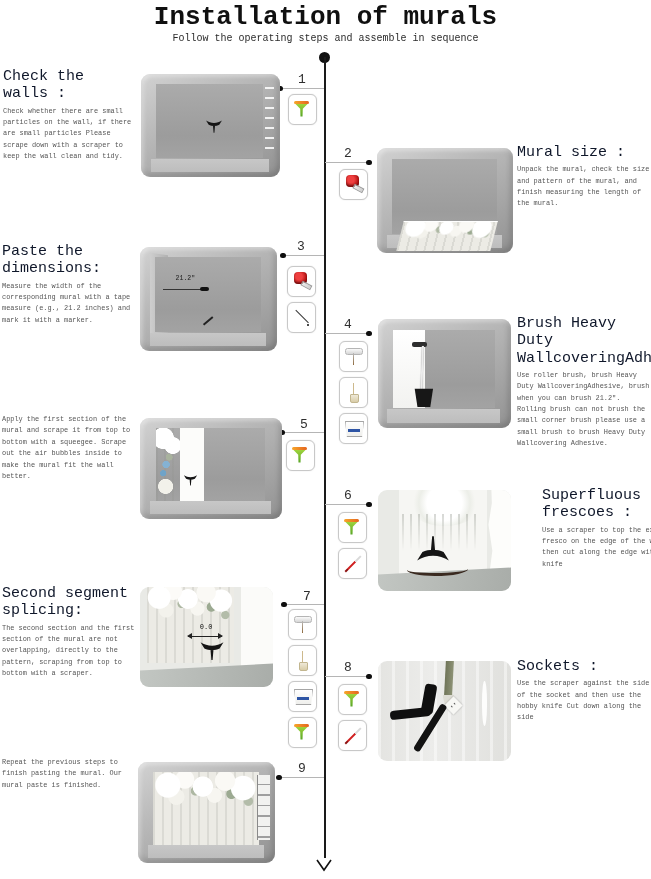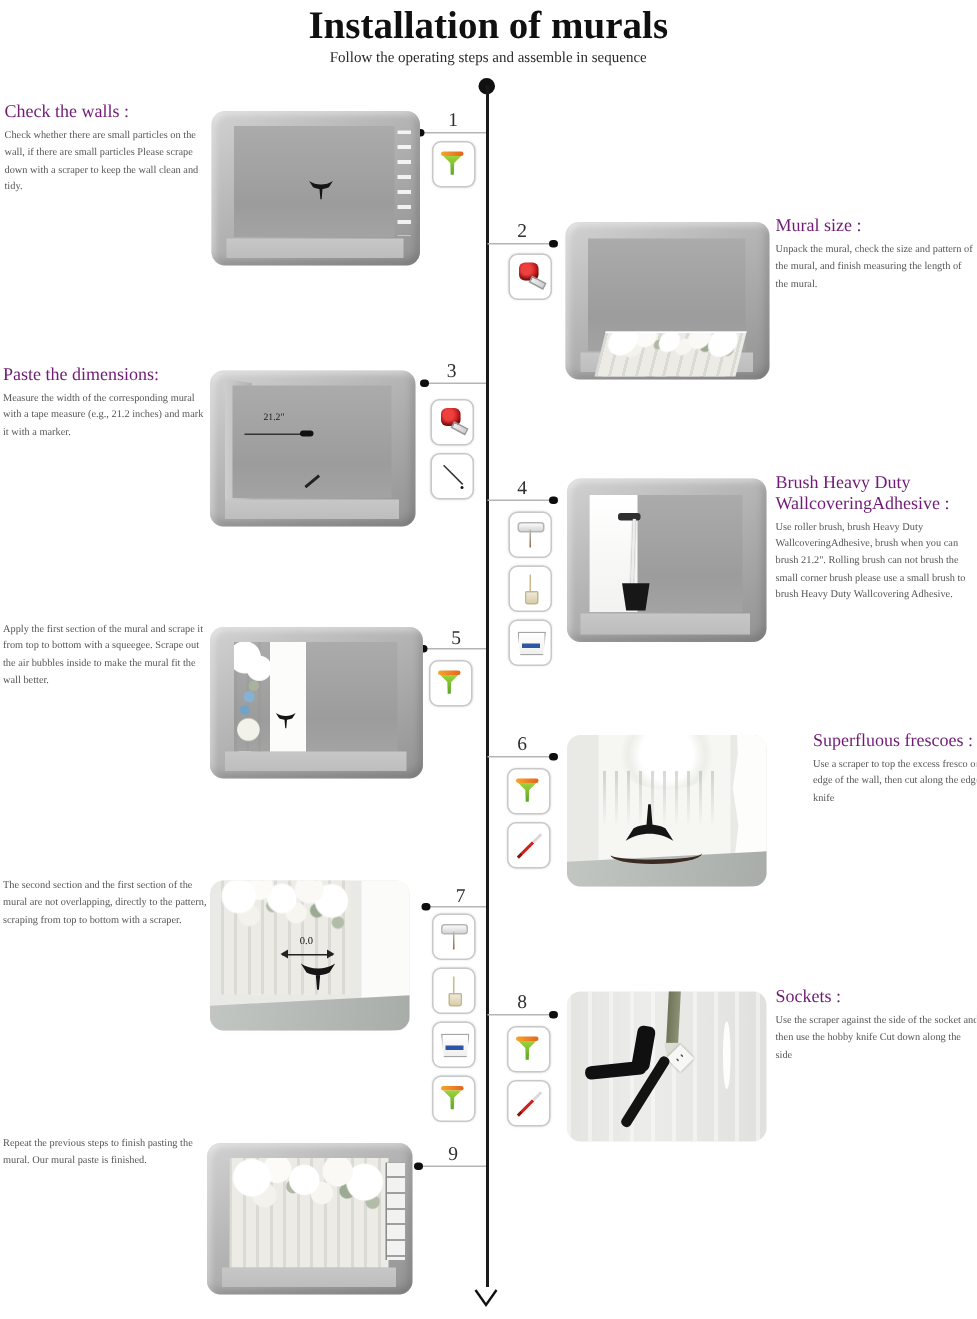--- a/index.html
+++ b/index.html
@@ -1,36 +1,36 @@
 <!DOCTYPE html>
 <html><head>
 <meta charset="utf-8">
 <style>
   html,body{margin:0;padding:0;background:#fff;}
   .canvas{position:relative;width:651px;height:879px;background:#ffffff;overflow:hidden;
-          font-family:Liberation Serif, serif;color:#222;}
+          font-family:Liberation Mono, monospace;color:#222;}
 
   
   .title{position:absolute;left:0;right:0;top:2px;text-align:center;
          font-size:26px;font-weight:700;color:#101010;letter-spacing:0;}
   .subtitle{position:absolute;left:0;right:0;top:33px;text-align:center;
             font-size:10px;color:#2b2b2b;}
 
   
   .tl-line{position:absolute;left:324px;top:57px;width:1.5px;height:801px;background:#1a1a1a;}
   .tl-topdot{position:absolute;left:318.5px;top:52px;width:11px;height:11px;border-radius:50%;background:#111;}
   .tl-arrow{position:absolute;left:315px;top:858px;}
 
   
   .num{position:absolute;width:22px;text-align:center;font-size:13px;color:#2e2e2e;}
   .hline{position:absolute;height:1.2px;background:#b5b5b5;}
   .dot{position:absolute;width:5.5px;height:5.5px;border-radius:50%;background:#0e0e0e;}
   .icons{position:absolute;display:flex;flex-direction:column;gap:5px;}
   .textblock{position:absolute;}
-  .textblock h2{margin:0 0 3px 0;font-size:12px;font-weight:400;color:#701a75;line-height:1.15;}
+  .textblock h2{margin:0 0 3px 0;font-size:15px;font-weight:400;color:#0f172a;line-height:1.15;}
   .textblock p{margin:0;font-size:6.9px;line-height:1.65;color:#555;}
 
   
   .icon-box{position:relative;width:27px;height:29px;background:#fff;border:1px solid #c8c8c8;
             border-radius:6px;box-shadow:0 0 1.5px rgba(0,0,0,.12);flex:0 0 auto;}
   .ic{position:absolute;inset:0;display:block;}
   .ic-squeegee::before{content:"";position:absolute;left:5px;top:6px;width:15px;height:3px;border-radius:1.5px;
       background:linear-gradient(90deg,#f6a62a,#e4641f);}
   .ic-squeegee::after{content:"";position:absolute;left:6px;top:8.5px;width:13px;height:13px;
       background:linear-gradient(180deg,#9ed33c,#57a426);
@@ -369,20 +369,21 @@
           <span class="ic ic-brush"></span>
         </div>
         <div class="icon-box">
           <span class="ic ic-paste-bucket"></span>
         </div>
         <div class="icon-box">
           <span class="ic ic-squeegee"></span>
         </div>
       </div>
     <div class="textblock">
+      <h2>Second segment splicing:</h2>
       <p>The second section and the first section of the mural are not overlapping, directly to the pattern, scraping from top to bottom with a scraper.</p>
     </div>
     <div class="scene closeup">
       <div class="white-right2"></div>
       <div class="fl-cluster flowers"></div>
       <div class="cu-floor"></div>
       <div class="meas">0.0</div>
       <div class="arrow-line"></div>
       <svg class="sq-sil" style="left:44%;top:53%;width:26px;" viewBox="0 0 34 30">
           <path fill="#151515" d="M2 3 C 11 9 23 9 32 3 L 27 11 C 21 14 13 14 7 11 Z M 15 12 h 4 l -1.2 14 h -1.6 Z"></path>

